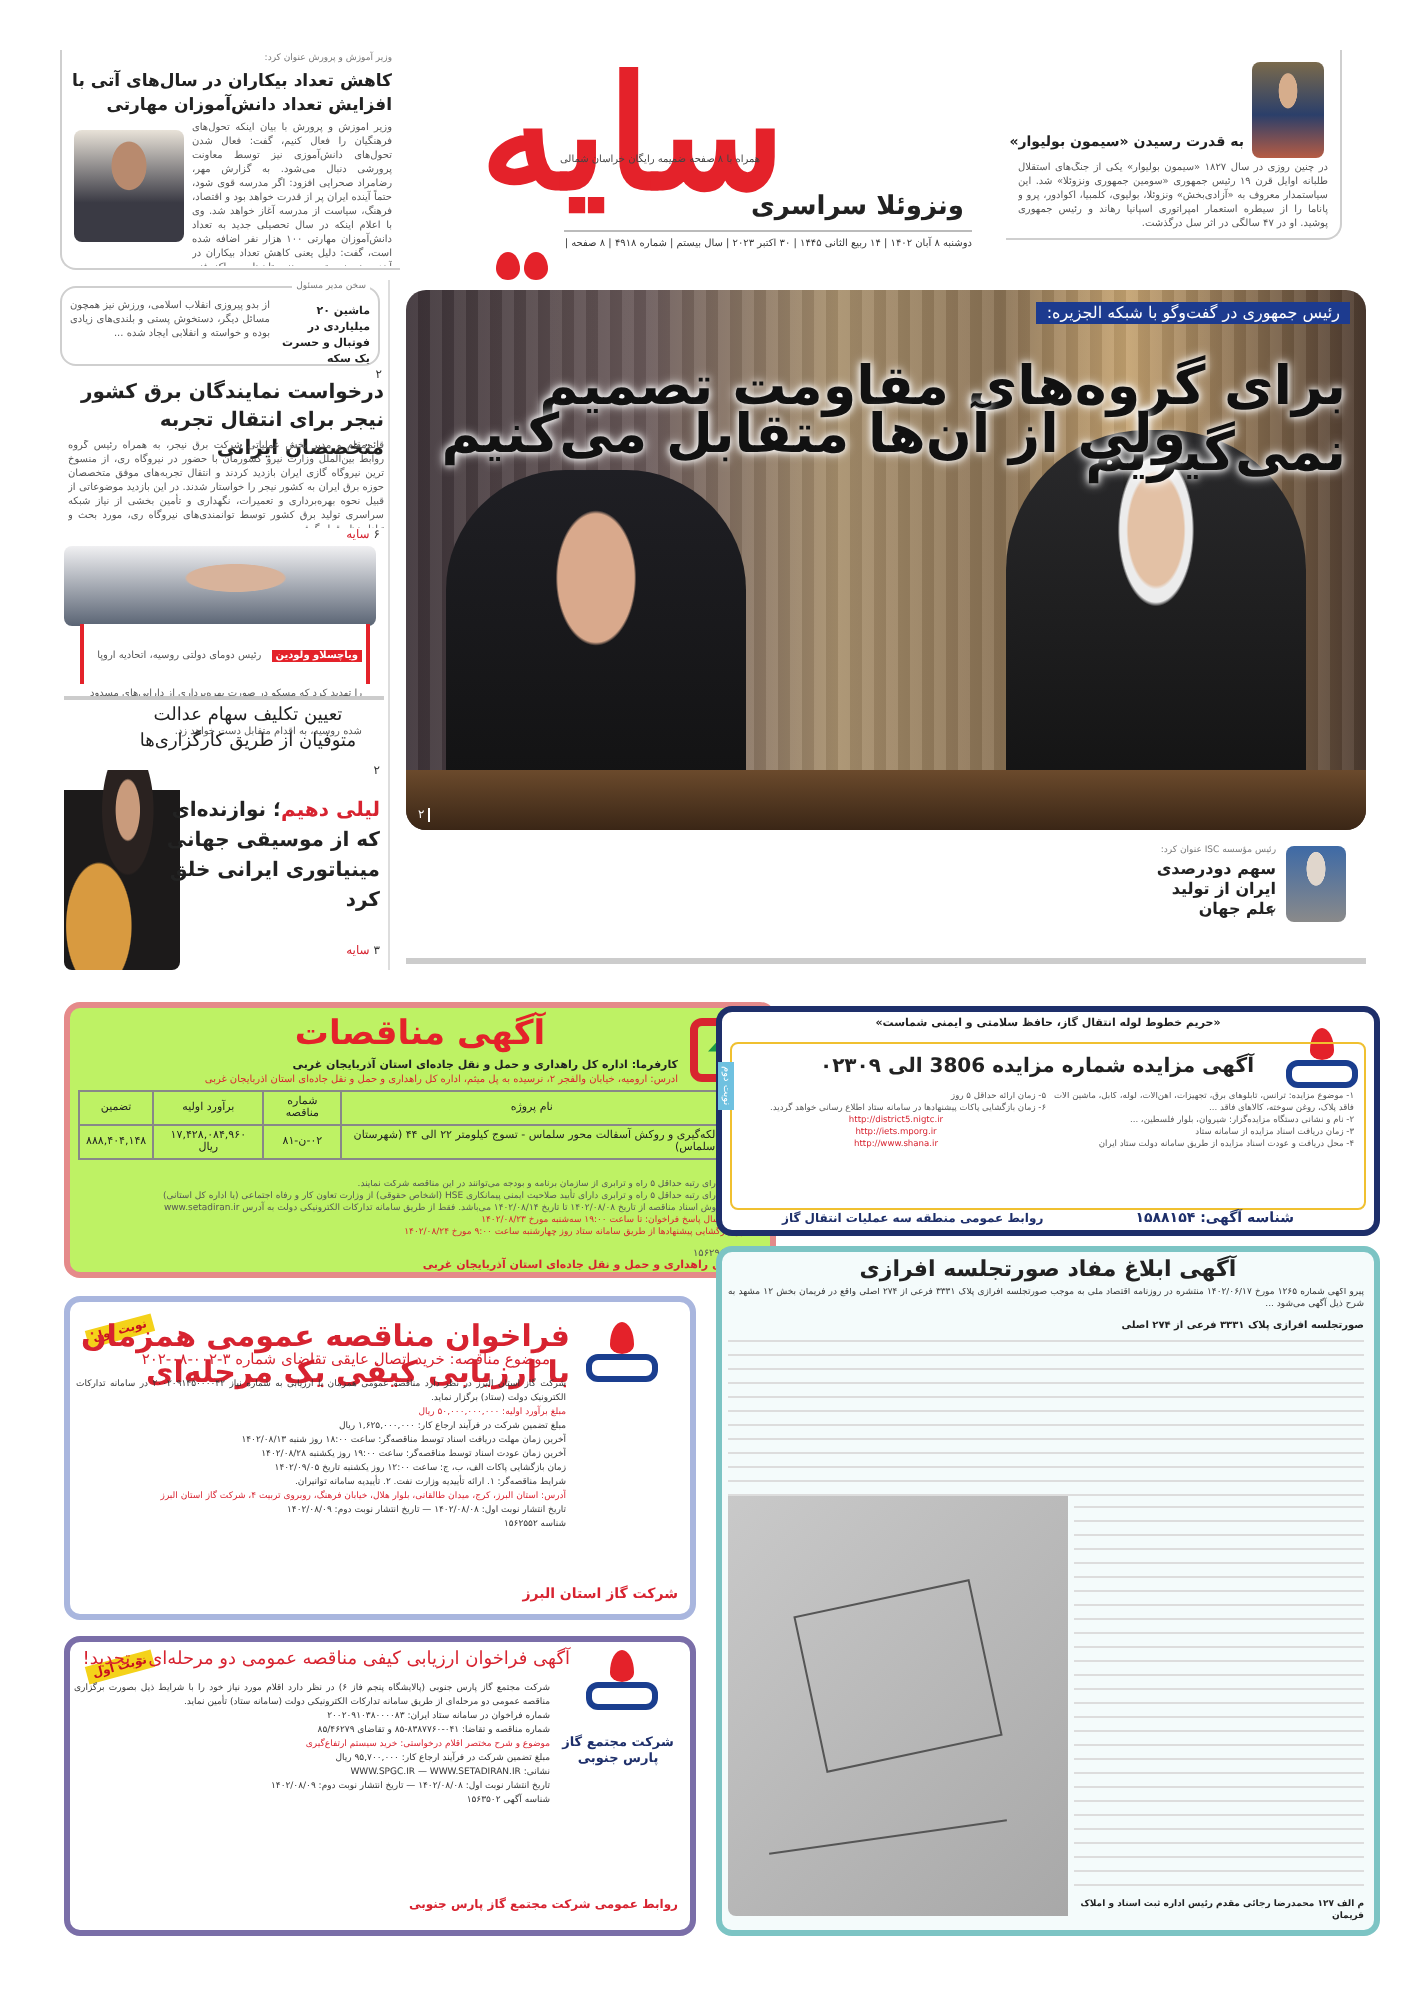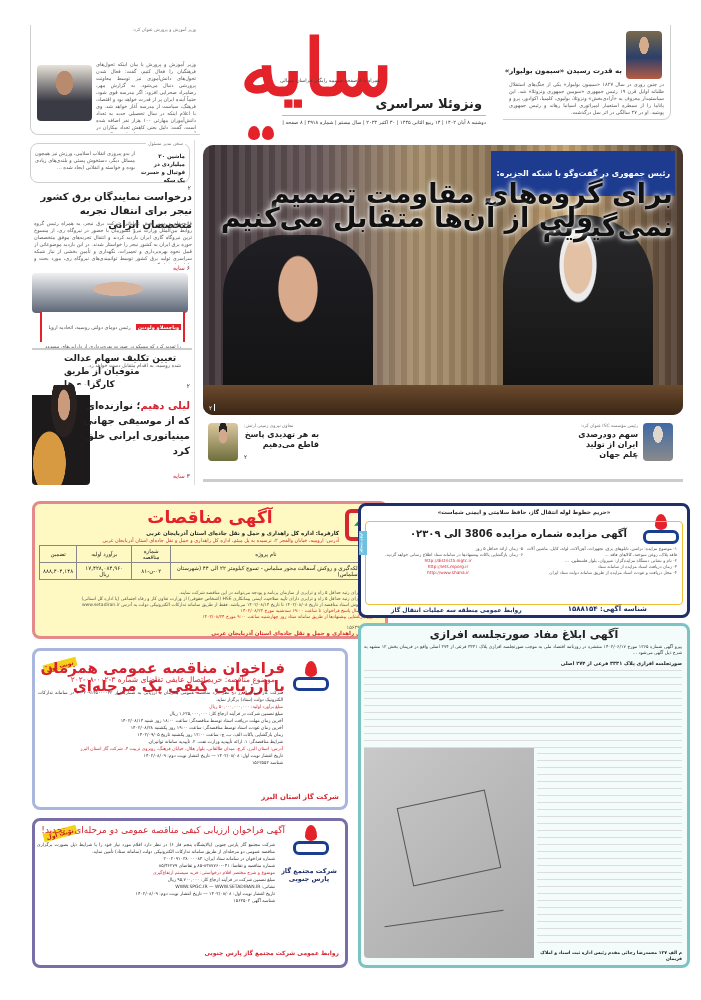--- a/index.html
+++ b/index.html
@@ -11,21 +11,21 @@
 
 .logo-word{font-family:"DejaVu Serif",serif;font-weight:bold;color:#e4222a;font-size:78px;line-height:80px;letter-spacing:-4px}
 .mast-sub{font-size:5px;color:#444}
 .mast-kind{font-size:13px;font-weight:bold;color:#222}
 .dateline{font-size:5px;color:#333;border-top:1px solid #bbb;padding-top:3px}
 .drop{width:12px;height:14px;background:#e4222a;border-radius:50% 50% 50% 50%/60% 60% 40% 40%}
 
 .hero{left:203px;top:145px;width:480px;height:270px;border-radius:10px;overflow:hidden;
  background:linear-gradient(90deg,#3d3338 0%,#6a5a5a 25%,#a8906d 45%,#8b7355 62%,#c5a371 75%,#4c3a2f 100%)}
 .hero .curtain{position:absolute;inset:0;background:repeating-linear-gradient(90deg,rgba(255,255,255,.07) 0 6px,rgba(0,0,0,.07) 6px 12px)}
-.kicker{right:8px;top:6px;background:#1d3b8f;color:#fff;font-size:8px;font-weight:bold;padding:18px 5px}
+.kicker{right:8px;top:6px;background:#1d3b8f;color:#fff;font-size:8px;font-weight:normal;padding:1px 5px}
 .headline{right:10px;width:440px;color:#111;font-weight:bold;font-size:27px;line-height:33px;text-align:right;
  text-shadow:0 0 3px #fff,0 0 6px #fff}
 .person1{left:20px;top:90px;width:150px;height:180px;background:radial-gradient(ellipse at 50% 30%,#d9a98c 0 18%,transparent 19%),linear-gradient(#1f1f24,#111);border-radius:60px 60px 0 0}
 .person2{right:30px;top:70px;width:150px;height:200px;background:radial-gradient(ellipse at 50% 25%,#e3c1a5 0 13%,#ececec 14% 17%,transparent 18%),radial-gradient(ellipse at 50% 12%,#222 0 15%,transparent 16%),linear-gradient(#2a2a2c,#111);border-radius:70px 70px 0 0}
 .flag{right:130px;top:120px;width:18px;height:70px;background:linear-gradient(#23a04a 0 33%,#fff 33% 66%,#d12f2f 66%)}
 .pnum{font-size:6px;color:#333}
 
 .mini-title{font-size:8px;font-weight:bold;color:#222;line-height:10px}
 .mini-kick{font-size:4.5px;color:#777}
 .thumb{border-radius:4px;overflow:hidden}
@@ -48,20 +48,21 @@
   <div class="abs logo-word" style="left:40px;top:28px">سایه</div>
   <div class="abs mast-sub" style="left:80px;top:77px">همراه با ۸ صفحه ضمیمه رایگان خراسان شمالی</div>
   <div class="abs mast-kind" style="right:18px;top:96px">ونزوئلا سراسری</div>
   <div class="abs drop" style="left:48px;top:126px"></div>
   <div class="abs drop" style="left:62px;top:126px"></div>
   <div class="abs dateline" style="left:82px;right:14px;top:115px;white-space:nowrap;overflow:hidden">دوشنبه ۸ آبان ۱۴۰۲ | ۱۴ ربیع الثانی ۱۴۴۵ | ۳۰ اکتبر ۲۰۲۳ | سال بیستم | شماره ۴۹۱۸ | ۸ صفحه | ۱۵۰۰ تومان</div>
 </div>
 
 <div class="abs box" style="left:30px;top:25px;width:170px;height:110px;border-radius:0 0 0 8px;border-top:none;border-right:none">
   <div class="abs mini-kick" style="right:4px;top:2px">وزیر آموزش و پرورش عنوان کرد:</div>
+  <div class="abs" style="right:4px;top:10px;width:160px;font-size:8.5px;font-weight:bold;line-height:12px;text-align:right">کاهش تعداد بیکاران در سال‌های آتی با افزایش تعداد دانش‌آموزان مهارتی</div>
   <div class="abs txt" style="right:4px;top:36px;width:100px;height:72px;overflow:hidden">وزیر آموزش و پرورش با بیان اینکه تحول‌های فرهنگیان را فعال کنیم، گفت: فعال شدن تحول‌های دانش‌آموزی نیز توسط معاونت پرورشی دنبال می‌شود. به گزارش مهر، رضامراد صحرایی افزود: اگر مدرسه قوی شود، حتماً آینده ایران پر از قدرت خواهد بود و اقتصاد، فرهنگ، سیاست از مدرسه آغاز خواهد شد. وی با اعلام اینکه در سال تحصیلی جدید به تعداد دانش‌آموزان مهارتی ۱۰۰ هزار نفر اضافه شده است، گفت: دلیل یعنی کاهش تعداد بیکاران در آینده، همچنین توسعه هنرستان‌ها و مراکز فنی حرفه‌ای در دستور کار است. وی تأکید کرد: هدایت و زهره پیشه به مدرسه بازمی‌گردیم، می‌تواند ضامن قوی‌شدن ایران در آینده باشند.</div>
   <div class="abs thumb" style="left:6px;top:40px;width:55px;height:56px;background:radial-gradient(ellipse at 50% 32%,#b88a6e 0 22%,transparent 23%),linear-gradient(#e8e2d8,#3a3a44 65%)"></div>
 </div>
 
 <div class="abs box" style="left:503px;top:25px;width:168px;height:95px;border-radius:0 0 8px 0;border-top:none;border-left:none">
   <div class="abs thumb" style="right:8px;top:6px;width:36px;height:48px;background:radial-gradient(ellipse at 50% 30%,#d6ad8c 0 18%,transparent 19%),linear-gradient(#7a6a4c,#2b3f6a 55%,#b65c44)"></div>
   <div class="abs" style="right:48px;top:42px;font-size:7px;font-weight:bold">به قدرت رسیدن «سیمون بولیوار»</div>
   <div class="abs txt" style="right:6px;top:56px;width:155px;height:38px;overflow:hidden">در چنین روزی در سال ۱۸۲۷ «سیمون بولیوار» یکی از جنگ‌های استقلال طلبانه اوایل قرن ۱۹ رئیس جمهوری «سومین جمهوری ونزوئلا» شد. این سیاستمدار معروف به «آزادی‌بخش» ونزوئلا، بولیوی، کلمبیا، اکوادور، پرو و پاناما را از سیطره استعمار امپراتوری اسپانیا رهاند و رئیس جمهوری پوشید. او در ۴۷ سالگی در اثر سل درگذشت.</div>
 </div>
 
@@ -87,49 +88,43 @@
   <div class="abs" style="right:2px;top:50px;width:158px;font-size:10px;font-weight:bold;line-height:14px;text-align:right">درخواست نمایندگان برق کشور نیجر برای انتقال تجربه متخصصان ایرانی</div>
   <div class="abs txt" style="right:2px;top:80px;width:158px;height:44px;overflow:hidden">قائم‌مقام و مدیر بخش عملیاتی شرکت برق نیجر، به همراه رئیس گروه روابط بین‌الملل وزارت نیرو کشورمان با حضور در نیروگاه ری، از منسوخ ترین نیروگاه گازی ایران بازدید کردند و انتقال تجربه‌های موفق متخصصان حوزه برق ایران به کشور نیجر را خواستار شدند. در این بازدید موضوعاتی از قبیل نحوه بهره‌برداری و تعمیرات، نگهداری و تأمین بخشی از نیاز شبکه سراسری تولید برق کشور توسط توانمندی‌های نیروگاه ری، مورد بحث و تبادل نظر قرار گرفت.</div>
   <div class="abs pnum" style="right:4px;top:124px"><span>۶</span> <span class="red">سایه</span></div>
 
   <div class="abs thumb" style="left:2px;top:133px;width:156px;height:40px;background:radial-gradient(ellipse at 55% 40%,#d8b39b 0 20%,transparent 21%),linear-gradient(#f0f0f2,#5a6474)"></div>
   <div class="abs" style="left:10px;top:172px;width:145px;height:30px;background:#fff;border-right:2px solid #e4222a;border-left:2px solid #e4222a;padding:2px">
     <span style="background:#e4222a;color:#fff;font-size:5px;font-weight:bold;padding:0 2px">ویاچسلاو ولودین</span>
     <span class="txt">رئیس دومای دولتی روسیه، اتحادیه اروپا را تهدید کرد که مسکو در صورت بهره‌برداری از دارایی‌های مسدود شده روسیه، به اقدام متقابل دست خواهد زد.</span>
   </div>
   <div class="abs" style="left:2px;right:2px;top:208px;border-top:2px solid #ccc"></div>
-  <div class="abs" style="right:10px;top:212px;width:120px;font-size:9px;font-weight:bold;line-height:13px;text-align:left">تعیین تکلیف سهام عدالت متوفیان از طریق کارگزاری‌ها</div>
+  <div class="abs" style="right:10px;top:212px;width:120px;font-size:9px;font-weight:normal;line-height:13px;text-align:center">تعیین تکلیف سهام عدالت متوفیان از طریق کارگزاری‌ها</div>
   <div class="abs pnum" style="right:4px;top:242px">۲</div>
 
   <div class="abs thumb" style="left:2px;top:245px;width:58px;height:100px;background:radial-gradient(ellipse at 55% 20%,#c99b7c 0 13%,#2a2220 14% 28%,transparent 29%),radial-gradient(ellipse at 30% 78%,#d89a40 0 28%,transparent 29%),linear-gradient(#fff 0 10%,#1c1a1a 10%)"></div>
   <div class="abs" style="right:4px;top:258px;width:110px;font-size:10px;font-weight:bold;line-height:15px;text-align:right">
     <span class="red">لیلی دهیم</span><span>؛ نوازنده‌ای که از موسیقی جهانی مینیاتوری ایرانی خلق کرد</span>
   </div>
   <div class="abs pnum" style="right:4px;top:332px"><span>۳</span> <span class="red">سایه</span></div>
 </div>
 
 <div class="abs" style="left:203px;top:420px;width:480px;height:62px;border-bottom:3px solid #ccc">
 
   <div class="abs" style="right:10px;top:3px;width:150px;height:55px">
     <div class="abs thumb" style="right:0;top:0;width:30px;height:38px;background:radial-gradient(ellipse at 50% 30%,#e0d6cc 0 22%,transparent 23%),linear-gradient(#3e6aa6,#8a8a8a)"></div>
     <div class="abs mini-kick" style="right:35px;top:0">رئیس مؤسسه ISC عنوان کرد:</div>
     <div class="abs mini-title" style="right:35px;top:7px;width:60px">سهم دودرصدی ایران از تولید علم جهان</div>
     <div class="abs pnum" style="right:35px;top:30px">۲</div>
   </div>
 
 
-  <div class="abs" style="left:5px;top:3px;width:150px;height:55px">
-    <div class="abs thumb" style="left:0;top:0;width:30px;height:38px;background:radial-gradient(ellipse at 50% 35%,#d2a98c 0 20%,transparent 21%),radial-gradient(ellipse at 50% 18%,#222 0 18%,transparent 19%),linear-gradient(#dcc8a0,#6e6e3c)"></div>
-    <div class="abs mini-kick" style="left:36px;top:0">معاون نیروی زمینی ارتش:</div>
-    <div class="abs mini-title" style="left:36px;top:7px;width:75px">به هر تهدیدی پاسخ قاطع می‌دهیم</div>
-    <div class="abs pnum" style="left:36px;top:30px">۲</div>
-  </div>
-</div>
-
-<div class="abs ad" style="left:32px;top:501px;width:356px;height:138px;border:3px solid #e58a8a;background:#fef9c3">
+</div>
+
+<div class="abs ad" style="left:32px;top:501px;width:356px;height:138px;border:3px solid #e58a8a;background:#bef264">
   <div class="abs" style="right:6px;top:5px;width:34px;height:32px;border:4px solid #d8262f;border-radius:6px">
     <div style="position:absolute;left:5px;top:4px;width:16px;height:16px;background:#1b9a46;clip-path:polygon(50% 0,100% 55%,70% 55%,70% 100%,30% 100%,30% 55%,0 55%)"></div>
   </div>
   <div class="abs ad-title" style="left:0;right:0;top:3px;font-size:17px">آگهی مناقصات</div>
   <div class="abs" style="right:46px;top:26px;font-size:5.5px;font-weight:bold">کارفرما: اداره کل راهداری و حمل و نقل جاده‌ای استان آذربایجان غربی</div>
   <div class="abs red" style="right:46px;top:33px;font-size:5px;white-space:nowrap;overflow:hidden;width:260px">آدرس: ارومیه، خیابان والفجر ۲، نرسیده به پل میثم، اداره کل راهداری و حمل و نقل جاده‌ای استان آذربایجان غربی</div>
   <table class="abs tbl" style="left:4px;right:4px;top:41px;width:auto">
     <thead>
         <tr>
       <th style="width:18px">ردیف</th>

